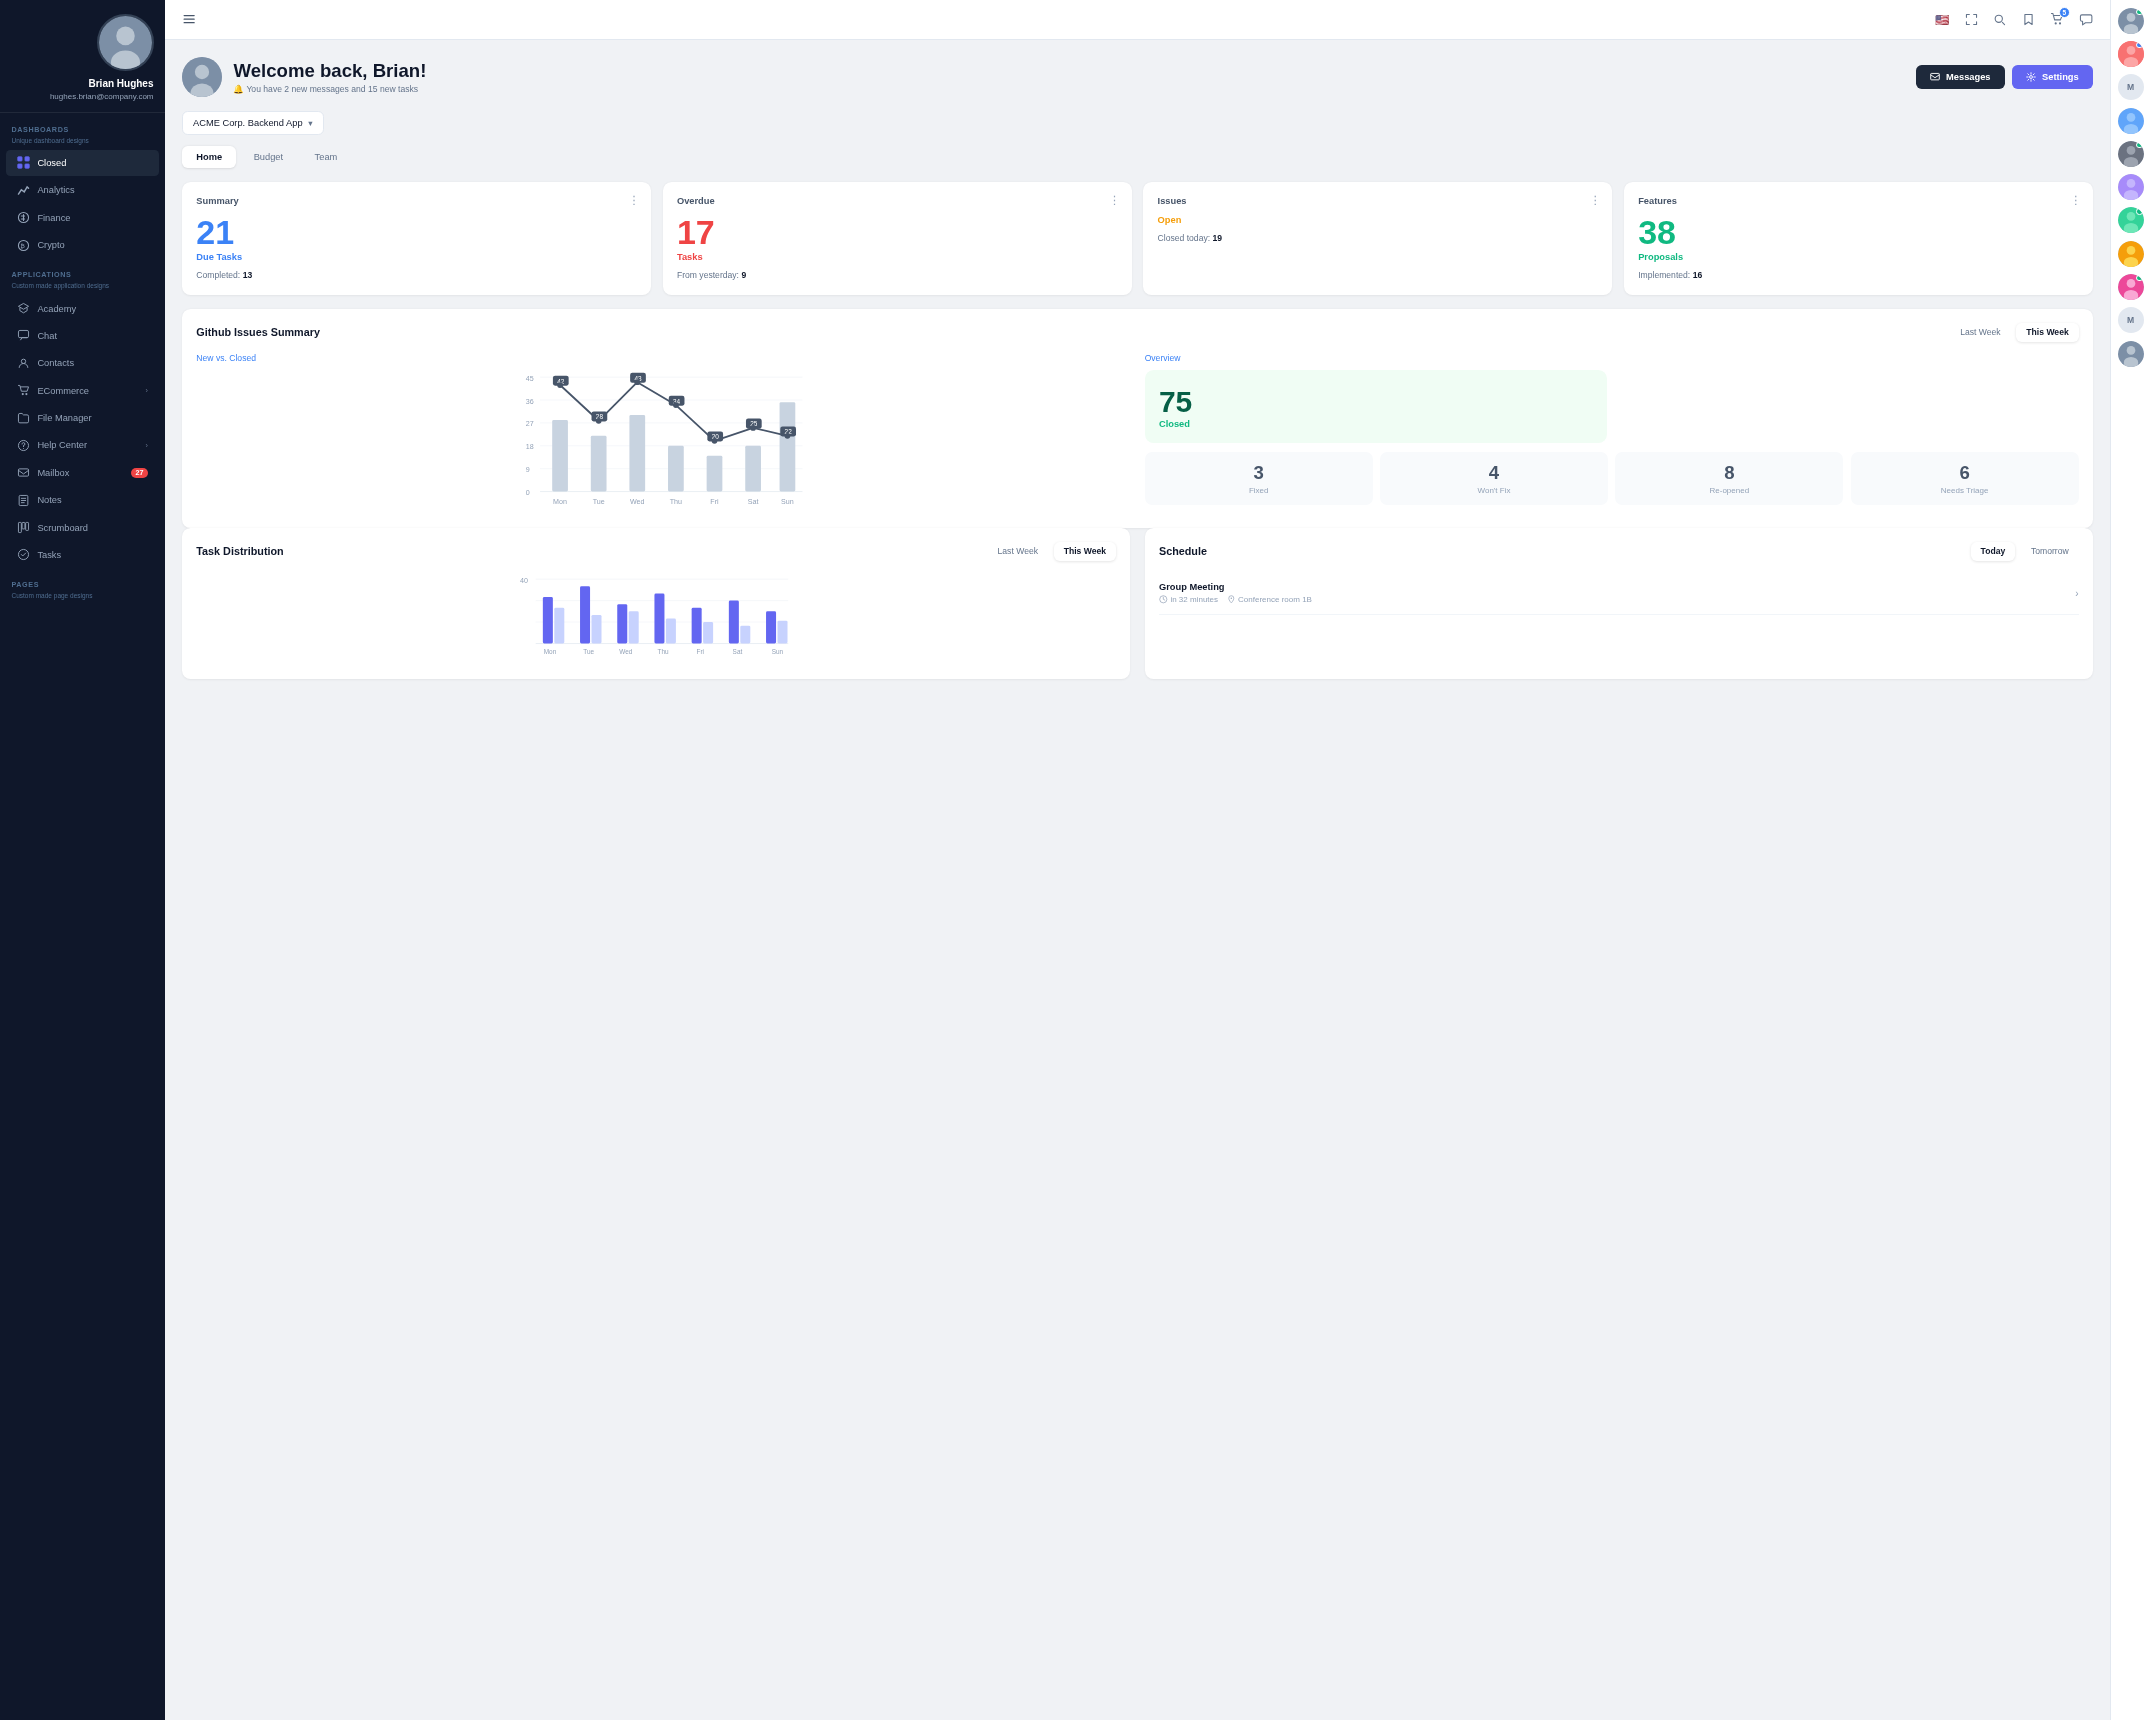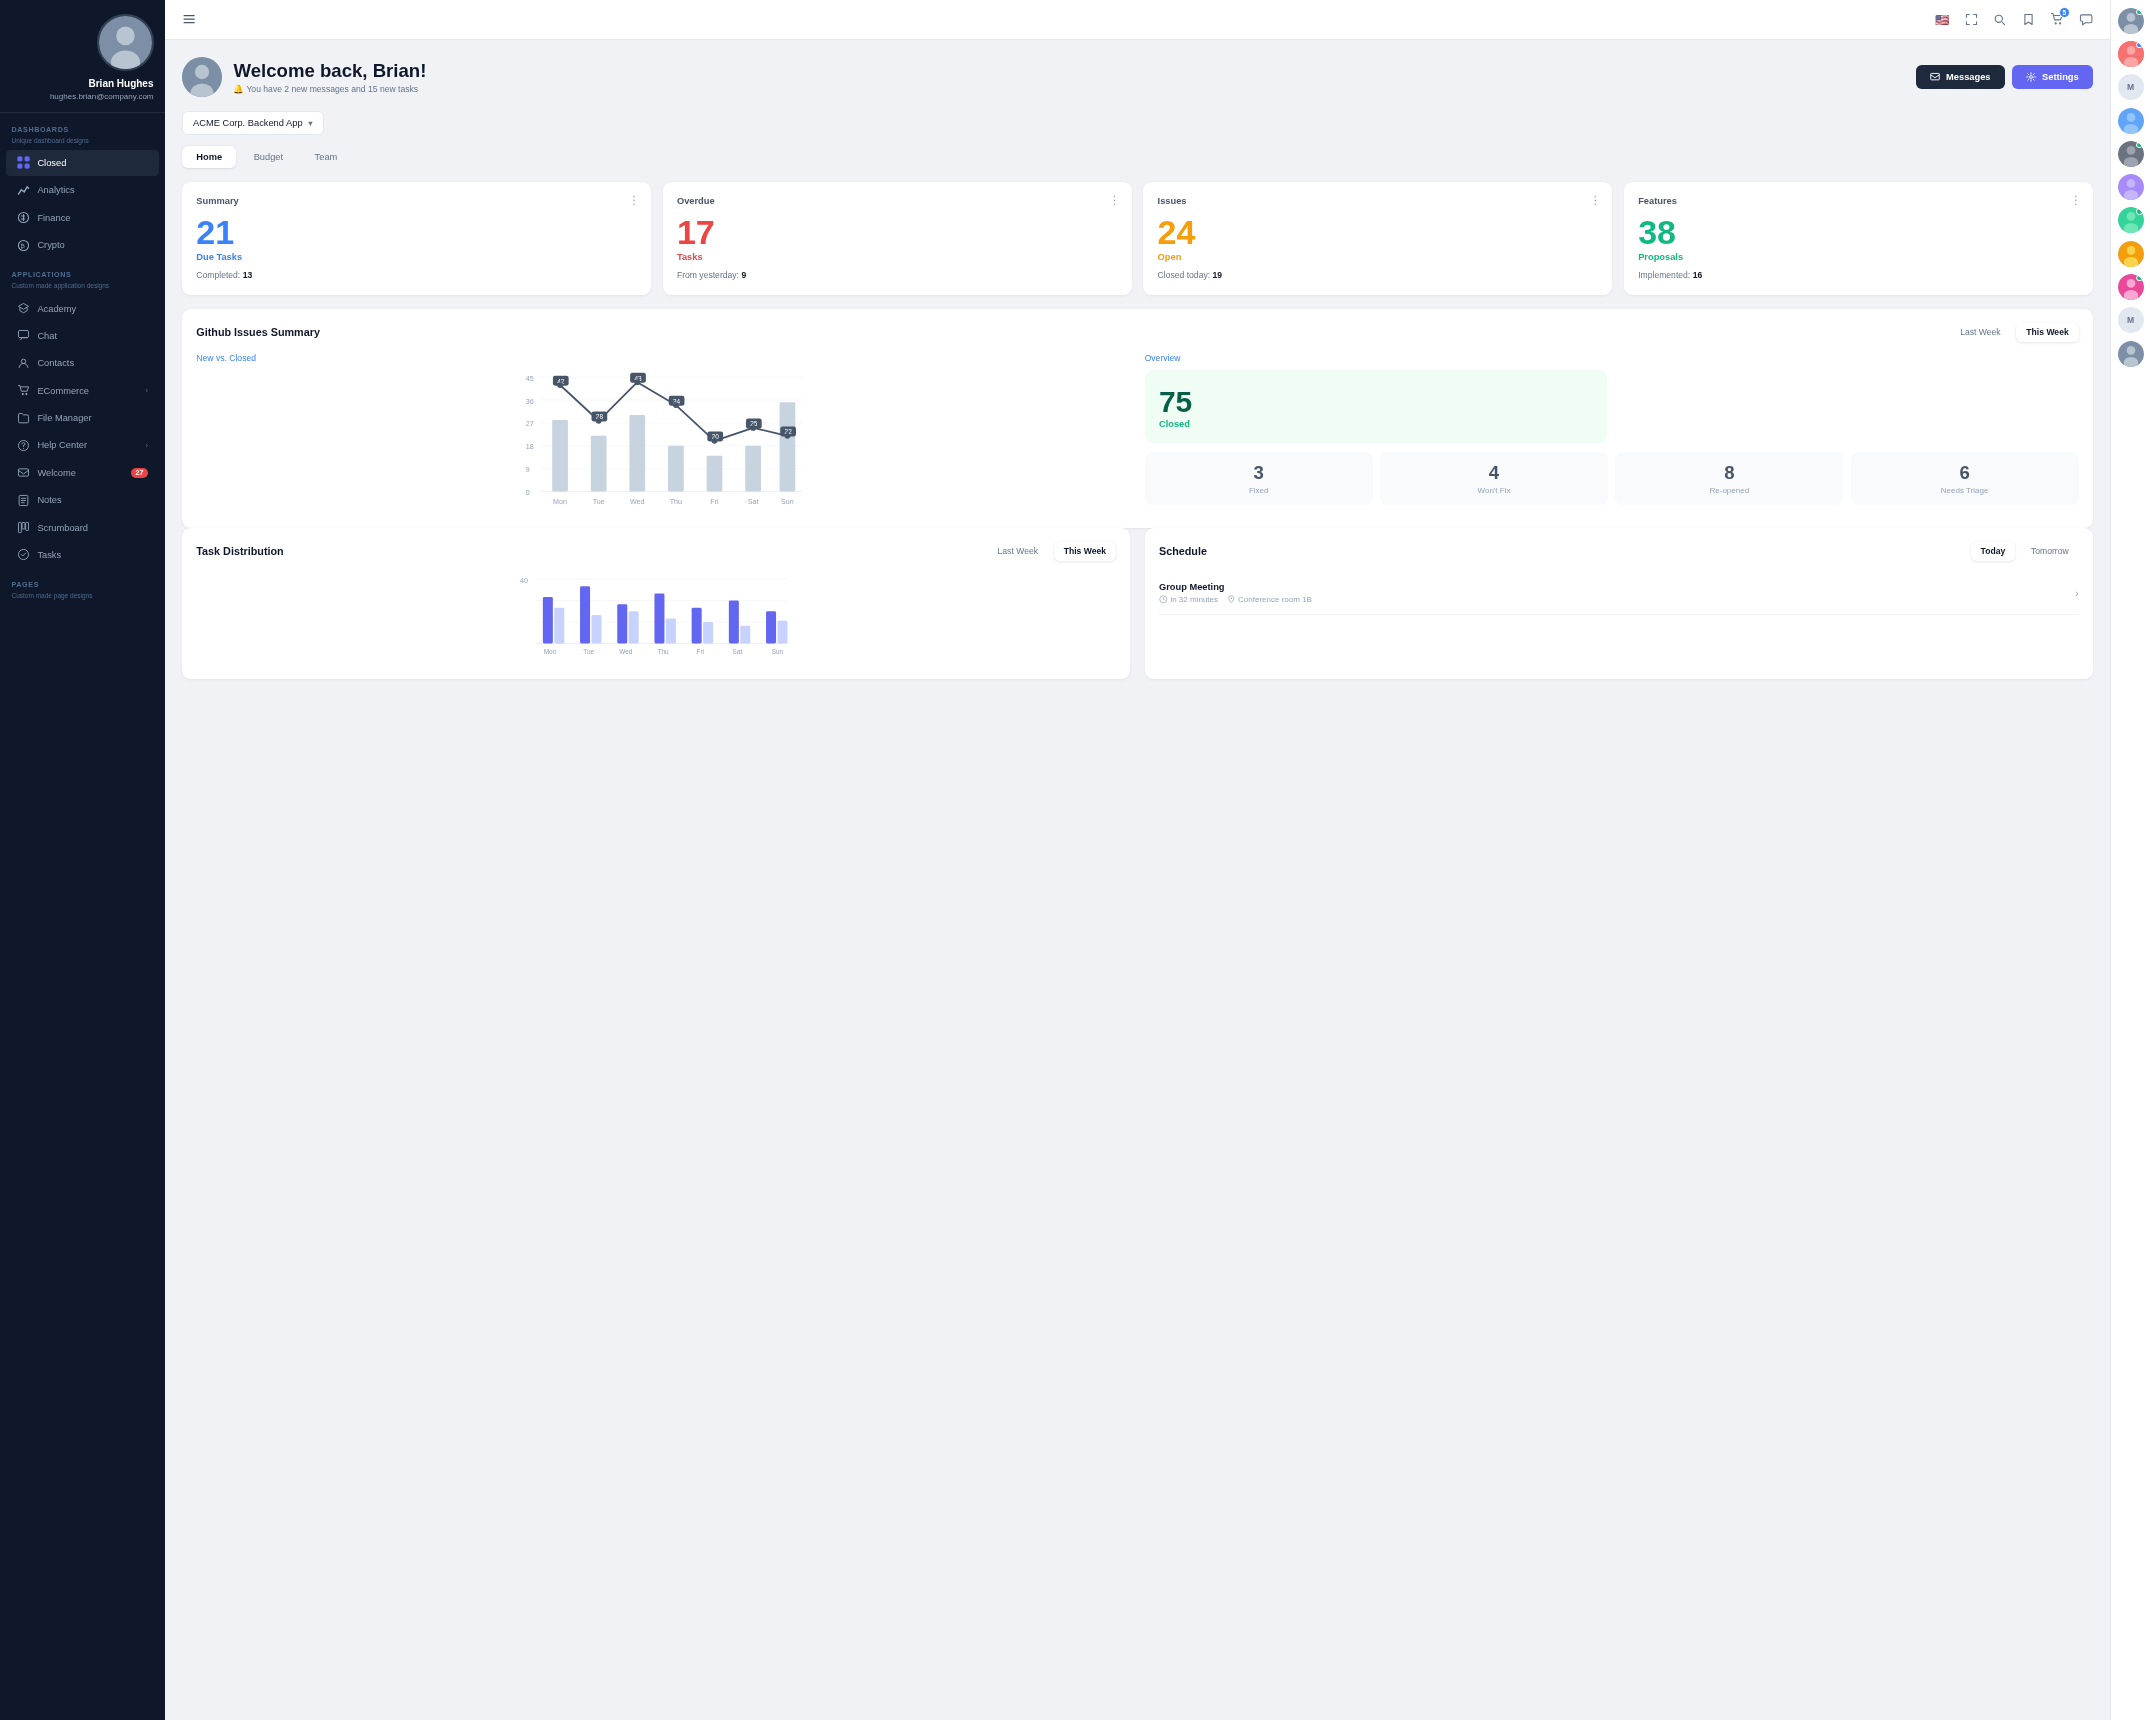--- a/index.html
+++ b/index.html
@@ -317,21 +317,21 @@
     <span>Help Center</span>
     <span class="chevron">›</span>
   </div>
   <div class="sidebar-item">
     <span class="icon">
       <svg viewBox="0 0 18 18" fill="none">
           <rect x="2" y="4" width="14" height="10" rx="1.5" stroke="#94a3b8" stroke-width="1.3"></rect>
           <path d="M2 6l7 5 7-5" stroke="#94a3b8" stroke-width="1.3"></path>
         </svg>
     </span>
-    <span>Welcome</span>
+    <span>Mailbox</span>
     <span class="badge">27</span>
   </div>
   <div class="sidebar-item">
     <span class="icon">
       <svg viewBox="0 0 18 18" fill="none">
           <rect x="3" y="2" width="12" height="14" rx="1.5" stroke="#94a3b8" stroke-width="1.3"></rect>
           <path d="M6 6h6M6 9h6M6 12h4" stroke="#94a3b8" stroke-width="1.3" stroke-linecap="round"></path>
         </svg>
     </span>
     <span>Notes</span>
@@ -473,21 +473,20 @@
         <div class="card-label red">Tasks</div>
         <div class="card-sub">
           <span>From yesterday:</span>
           <strong>9</strong>
         </div>
       </div>
 
       <div class="summary-card">
         <div class="card-title">Issues</div>
         <div class="card-menu">⋮</div>
-        <div class="card-number orange">24</div>
         <div class="card-label orange">Open</div>
         <div class="card-sub">
           <span>Closed today:</span>
           <strong>19</strong>
         </div>
       </div>
 
       <div class="summary-card">
         <div class="card-title">Features</div>
         <div class="card-menu">⋮</div>

